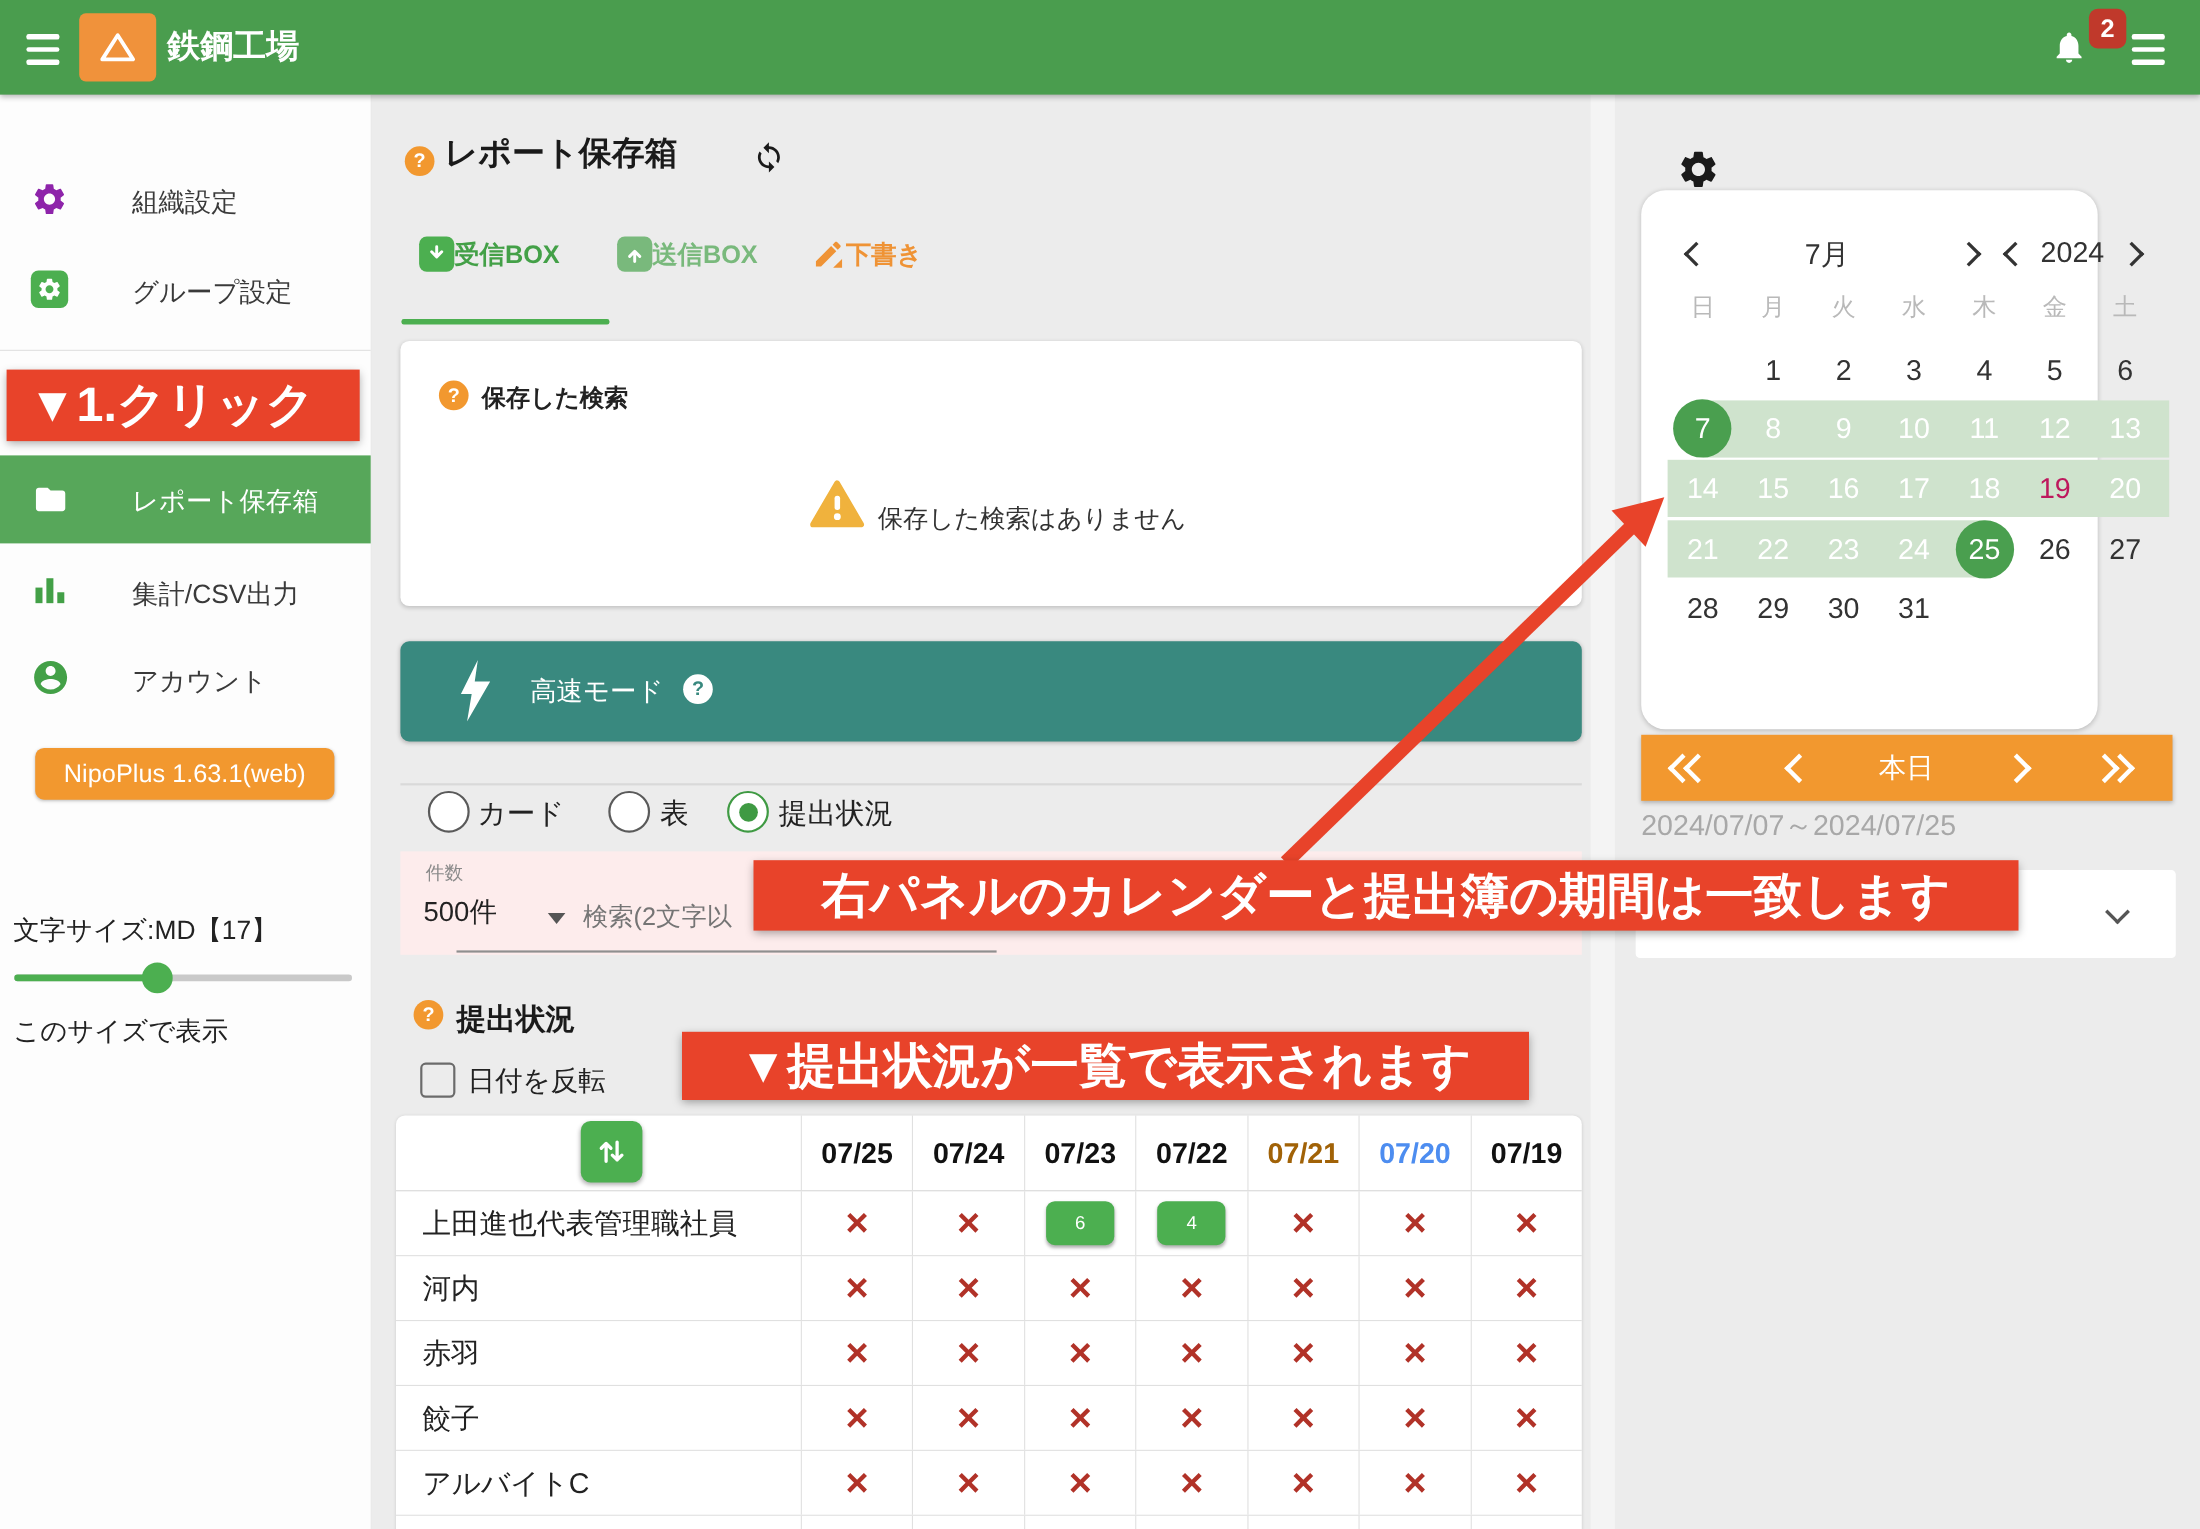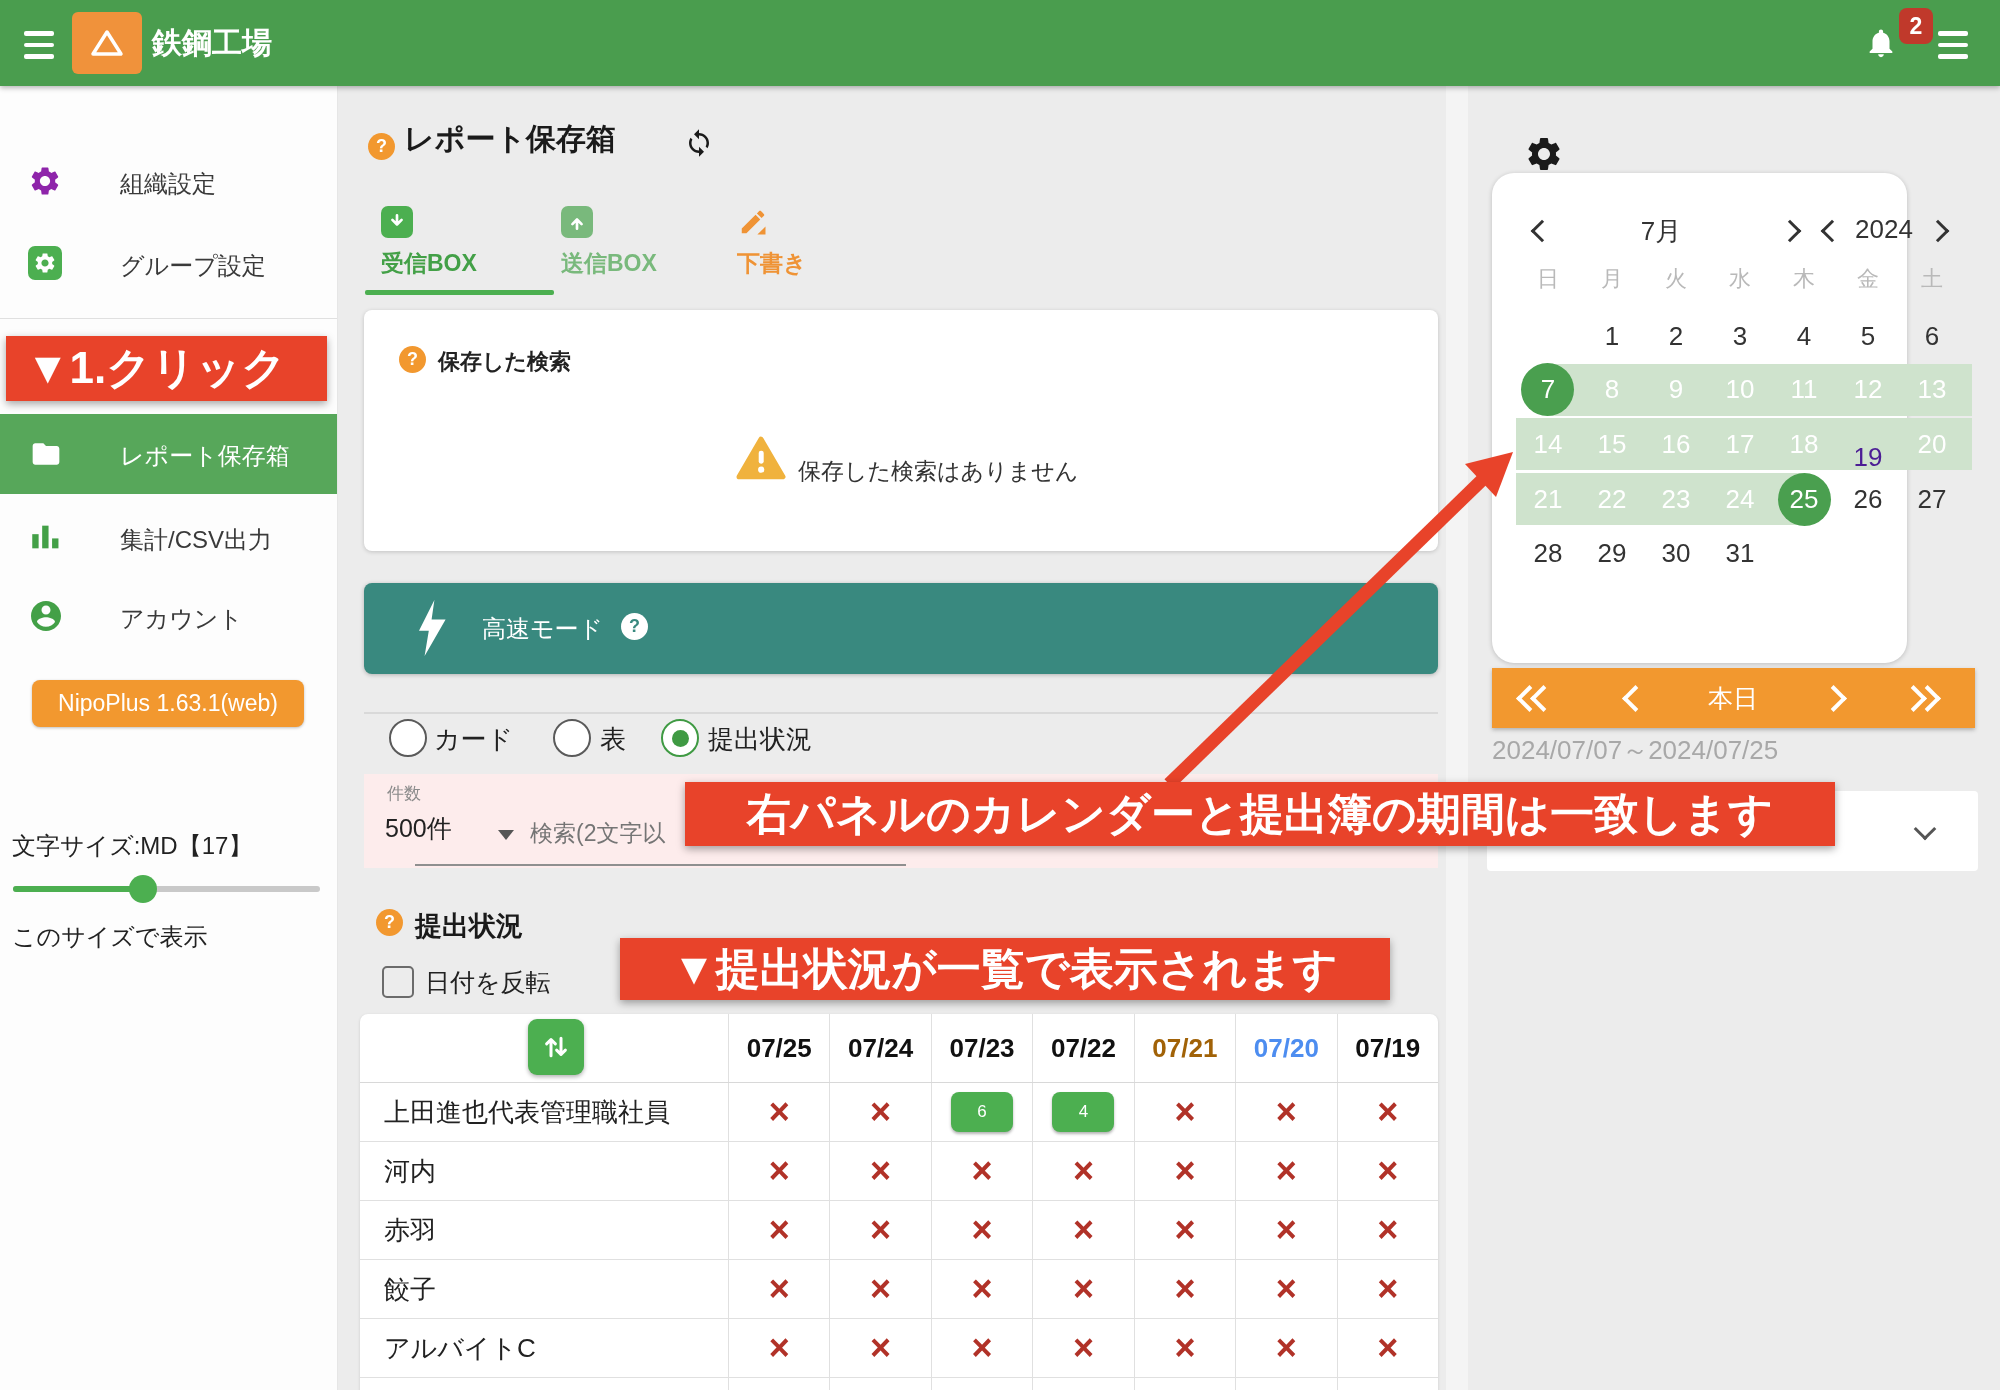--- a/index.html
+++ b/index.html
@@ -38,21 +38,21 @@
        box-shadow:0 3px 8px rgba(0,0,0,.35)}
   .ann1{left:6px;top:336px;width:301px;height:65px;font-size:44px;justify-content:flex-start;padding-left:20px}
   .ann2{left:664px;top:635px;width:300px;height:60px;font-size:42px}
   .ann3{left:685px;top:782px;width:1150px;height:64px;font-size:44px}
   .ann4{left:620px;top:938px;width:770px;height:62px;font-size:44px}
 
   
   .help{background:#f2982f;color:#fff;border-radius:50%;font-weight:700;display:flex;
         align-items:center;justify-content:center}
   .main-title{left:404px;top:119px;font-size:30px;font-weight:700;color:#1a1a1a}
-  .tab{top:206px;width:170px;display:flex;flex-direction:column;align-items:flex-start;cursor:pointer}
+  .tab{top:206px;width:170px;display:flex;flex-direction:row;align-items:flex-end;cursor:pointer}
   .tab-ic{width:32px;height:32px;border-radius:7px;display:flex;align-items:center;justify-content:center}
   .tab-lbl{margin-top:10px;font-size:23px;font-weight:700}
   .tab-underline{left:365px;top:290px;width:189px;height:5px;background:#4caf50;border-radius:2px}
   .card{left:364px;top:310px;width:1074px;height:241px;background:#fff;border-radius:8px;
         box-shadow:0 1px 4px rgba(0,0,0,.18)}
   .card-title{left:438px;top:347px;font-size:22px;font-weight:700;color:#222}
   .empty-msg{left:798px;top:456px;font-size:23px;color:#333}
   .teal{left:364px;top:583px;width:1074px;height:91px;background:#39897f;border-radius:8px;
         box-shadow:0 1px 4px rgba(0,0,0,.25)}
   .teal-lbl{left:482px;top:583px;height:91px;line-height:91px;color:#fff;font-size:24px}
@@ -466,21 +466,21 @@
         <div class="cal-day" style="left: 152px; top: 190px; color: rgb(255, 255, 255);">9</div>
         <div class="cal-day" style="left: 216px; top: 190px; color: rgb(255, 255, 255);">10</div>
         <div class="cal-day" style="left: 280px; top: 190px; color: rgb(255, 255, 255);">11</div>
         <div class="cal-day" style="left: 344px; top: 190px; color: rgb(255, 255, 255);">12</div>
         <div class="cal-day" style="left: 408px; top: 190px; color: rgb(255, 255, 255);">13</div>
         <div class="cal-day" style="left: 24px; top: 245px; color: rgb(255, 255, 255);">14</div>
         <div class="cal-day" style="left: 88px; top: 245px; color: rgb(255, 255, 255);">15</div>
         <div class="cal-day" style="left: 152px; top: 245px; color: rgb(255, 255, 255);">16</div>
         <div class="cal-day" style="left: 216px; top: 245px; color: rgb(255, 255, 255);">17</div>
         <div class="cal-day" style="left: 280px; top: 245px; color: rgb(255, 255, 255);">18</div>
-        <div class="cal-day" style="left: 344px; top: 258px; color: #4c1d95;">19</div>
+        <div class="cal-day" style="left: 344px; top: 245px; color: #be185d;">19</div>
         <div class="cal-day" style="left: 408px; top: 245px; color: rgb(255, 255, 255);">20</div>
         <div class="cal-day" style="left: 24px; top: 300px; color: rgb(255, 255, 255);">21</div>
         <div class="cal-day" style="left: 88px; top: 300px; color: rgb(255, 255, 255);">22</div>
         <div class="cal-day" style="left: 152px; top: 300px; color: rgb(255, 255, 255);">23</div>
         <div class="cal-day" style="left: 216px; top: 300px; color: rgb(255, 255, 255);">24</div>
         <div class="cal-day" style="left: 280px; top: 300px; color: rgb(255, 255, 255);">25</div>
         <div class="cal-day" style="left: 344px; top: 300px; color: rgb(51, 51, 51);">26</div>
         <div class="cal-day" style="left: 408px; top: 300px; color: rgb(51, 51, 51);">27</div>
         <div class="cal-day" style="left: 24px; top: 354px; color: rgb(51, 51, 51);">28</div>
         <div class="cal-day" style="left: 88px; top: 354px; color: rgb(51, 51, 51);">29</div>

